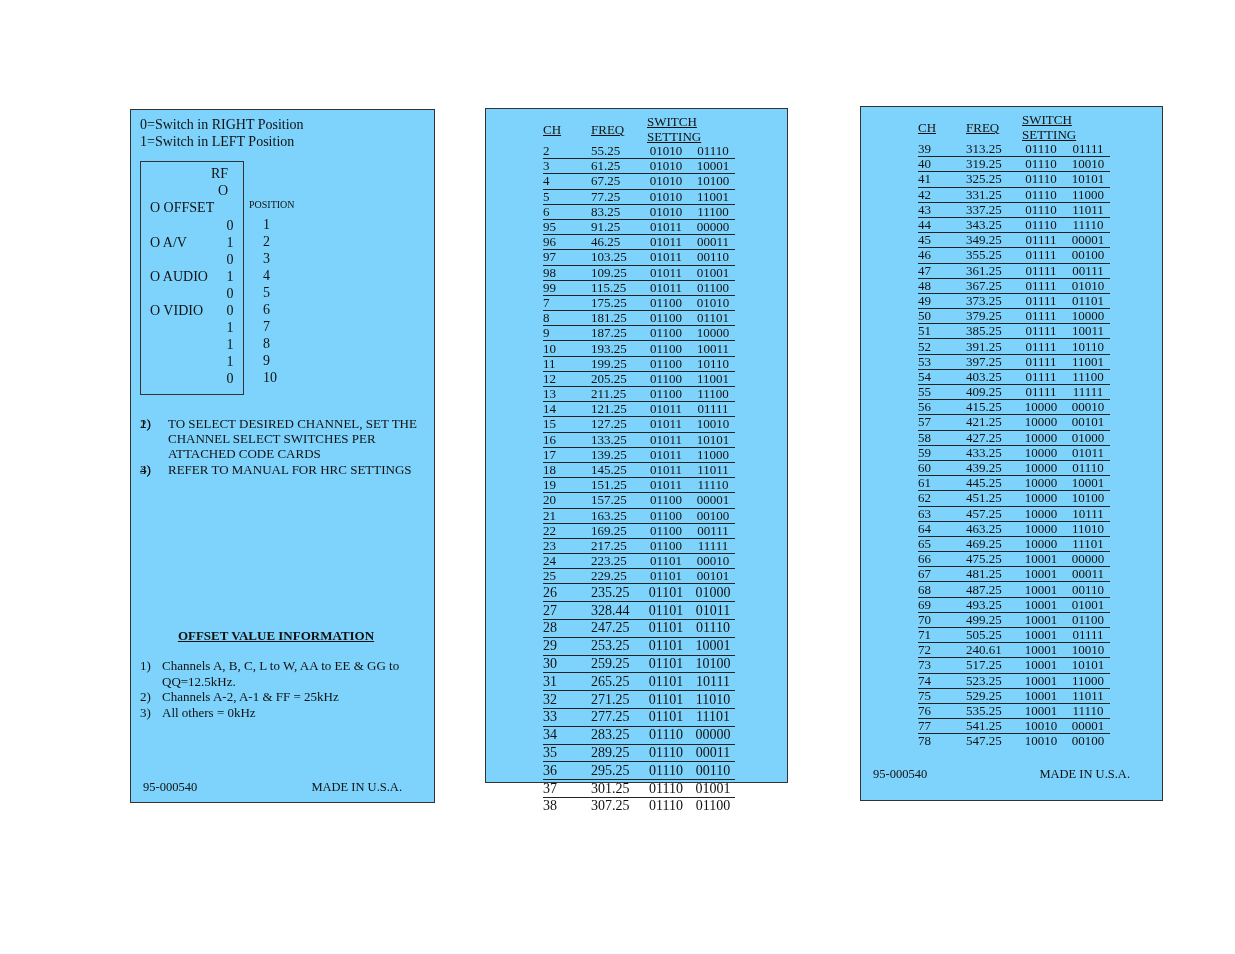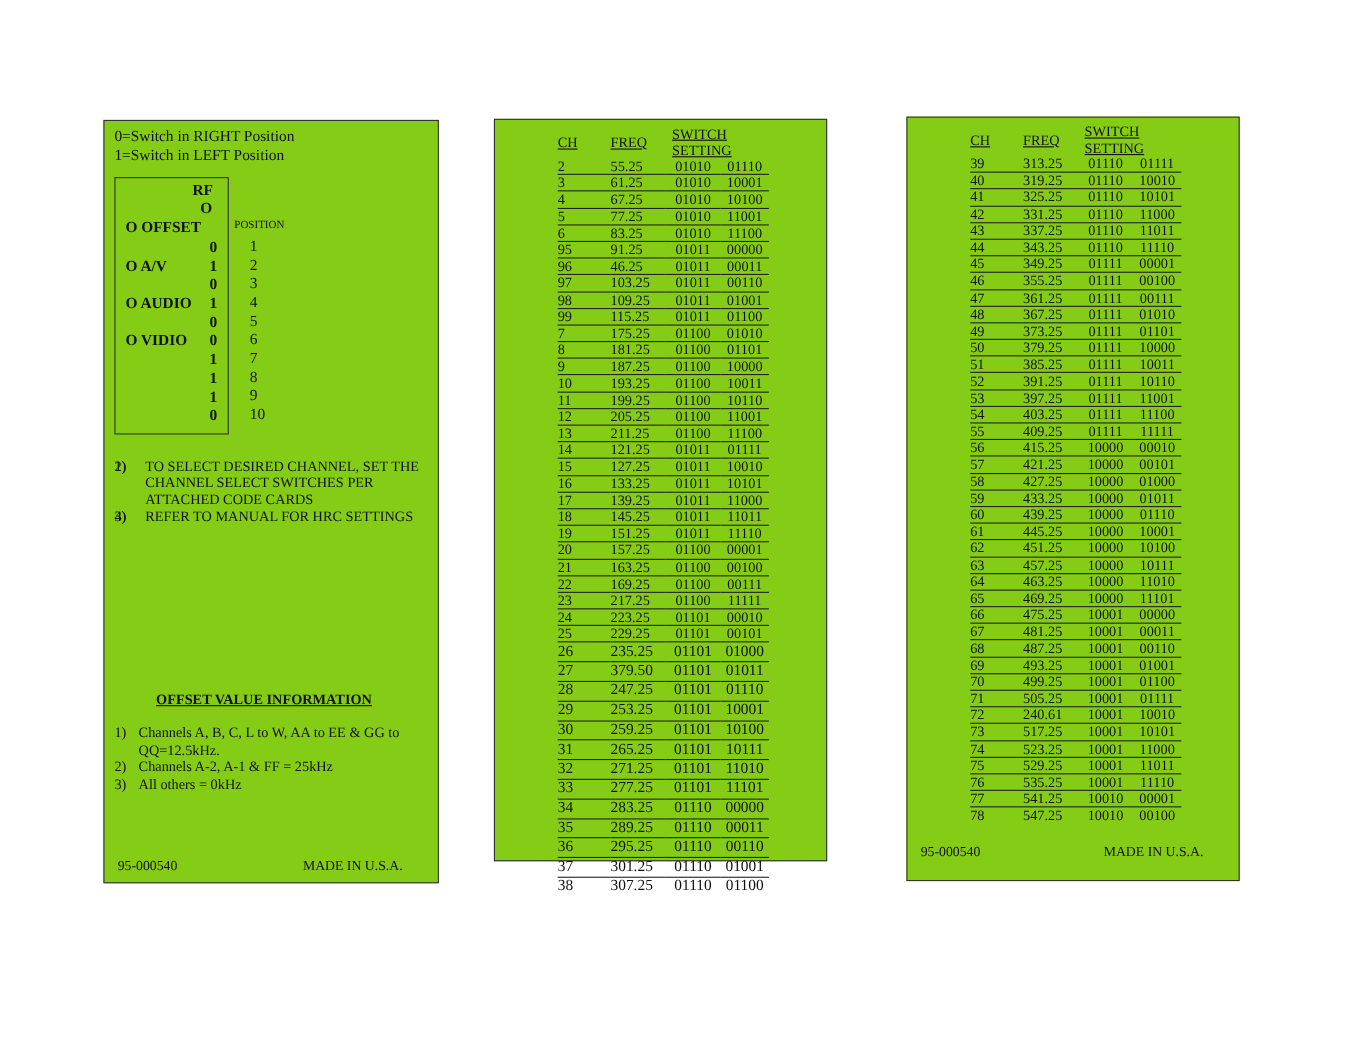--- a/index.html
+++ b/index.html
@@ -1,24 +1,24 @@
 <!DOCTYPE html>
 <html><head>
 <meta charset="utf-8">
 <style>
   html, body { margin: 0; padding: 0; background: #ffffff; }
   body { width: 1235px; height: 954px; position: relative; overflow: hidden;
          font-family: "Liberation Serif", "DejaVu Serif", serif; color: #111; }
-  .card { position: absolute; border: 1.5px solid #333; background: #84cc16; box-sizing: border-box; }
+  .card { position: absolute; border: 1.5px solid #333; background: #7dd3fc; box-sizing: border-box; margin-left: 36px; }
   #card-info { left: 94px; top: 109px; width: 305px; height: 694px; }
   #card-t1 { left: 449px; top: 108px; width: 303px; height: 675px; }
   #card-t2 { left: 824px; top: 106px; width: 303px; height: 695px; }
 
   .legend { position: absolute; left: 9px; top: 6px; font-size: 14px; line-height: 17px; }
-  .dipbox { position: absolute; left: 9px; top: 51px; width: 102px; height: 232px; border: 1.5px solid #333; font-weight: bold; }
+  .dipbox { position: absolute; left: 9px; top: 51px; width: 102px; height: 232px; border: 1.5px solid #333; }
   .dip-row { position: absolute; font-size: 14px; line-height: 16px; white-space: nowrap; }
   .dip-label { position: absolute; left: 9px; }
   .dip-val { position: absolute; left: 82px; width: 14px; text-align: center; }
   .pos-head { position: absolute; left: 118px; top: 89px; font-size: 10px; }
   .pos-num { position: absolute; left: 132px; font-size: 14px; }
 
   .notes { position: absolute; left: 9px; top: 306px; width: 290px; font-size: 13px; line-height: 15.2px; margin: 0; padding: 0; list-style: none; }
   .notes li { position: relative; padding-left: 28px; }
   .notes li .n { position: absolute; left: 0; }
   .offset-title { position: absolute; left: 0; width: 290px; top: 518px; text-align: center; font-weight: bold; text-decoration: underline; font-size: 13px; }
@@ -311,21 +311,21 @@
           <td class="s2">00101</td>
         </tr>
         <tr class="big">
           <td class="ch">26</td>
           <td class="fr">235.25</td>
           <td class="s1">01101</td>
           <td class="s2">01000</td>
         </tr>
         <tr class="big">
           <td class="ch">27</td>
-          <td class="fr">379.50</td>
+          <td class="fr">328.44</td>
           <td class="s1">01101</td>
           <td class="s2">01011</td>
         </tr>
         <tr class="big">
           <td class="ch">28</td>
           <td class="fr">247.25</td>
           <td class="s1">01101</td>
           <td class="s2">01110</td>
         </tr>
         <tr class="big">

